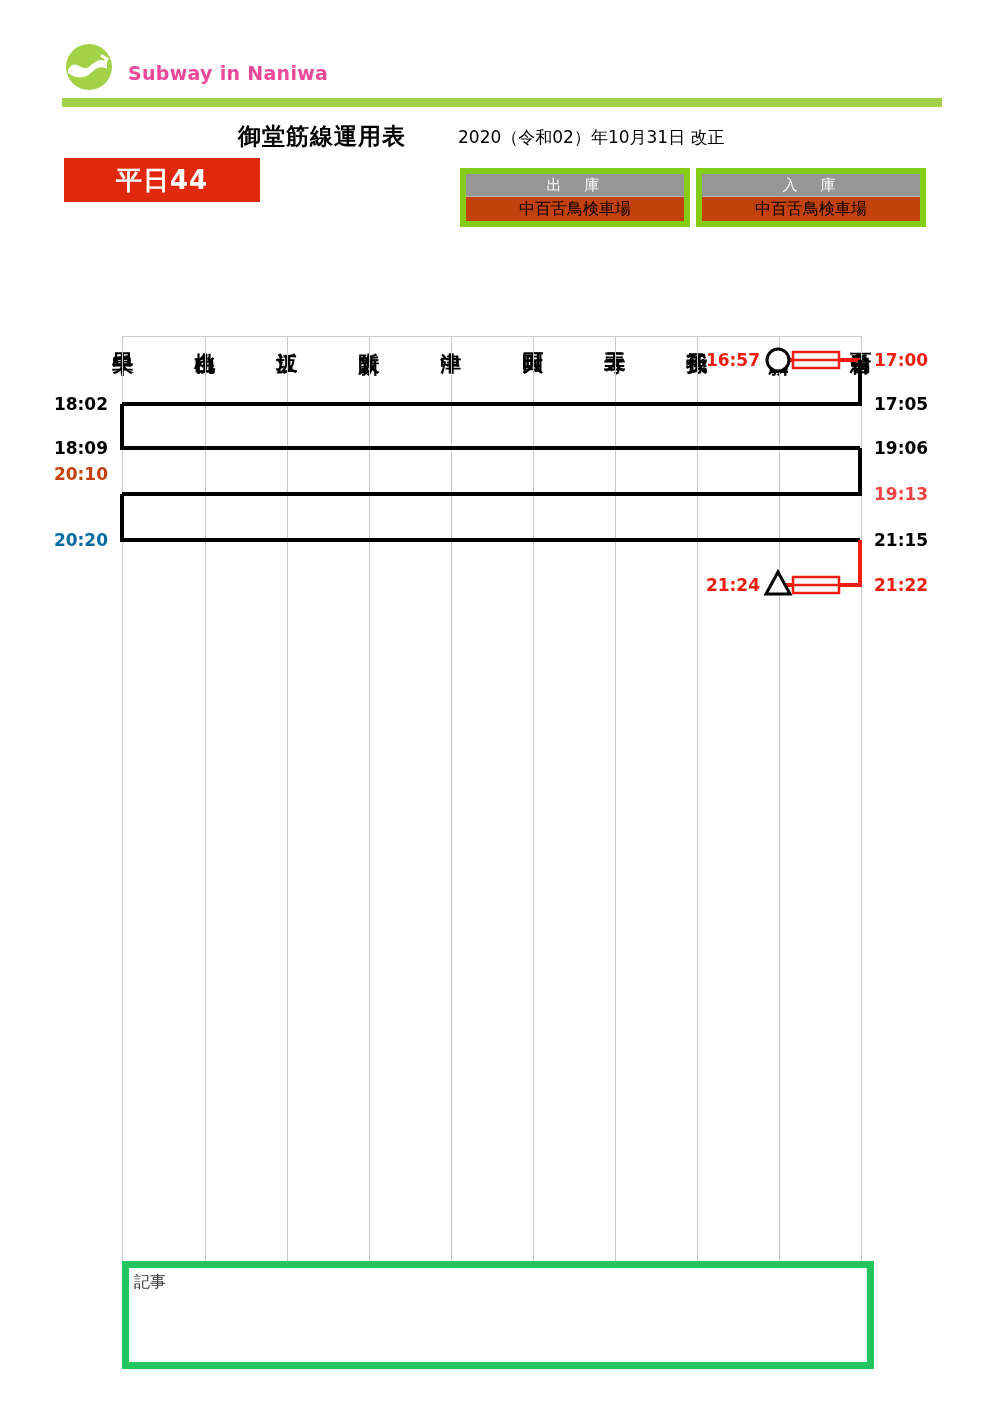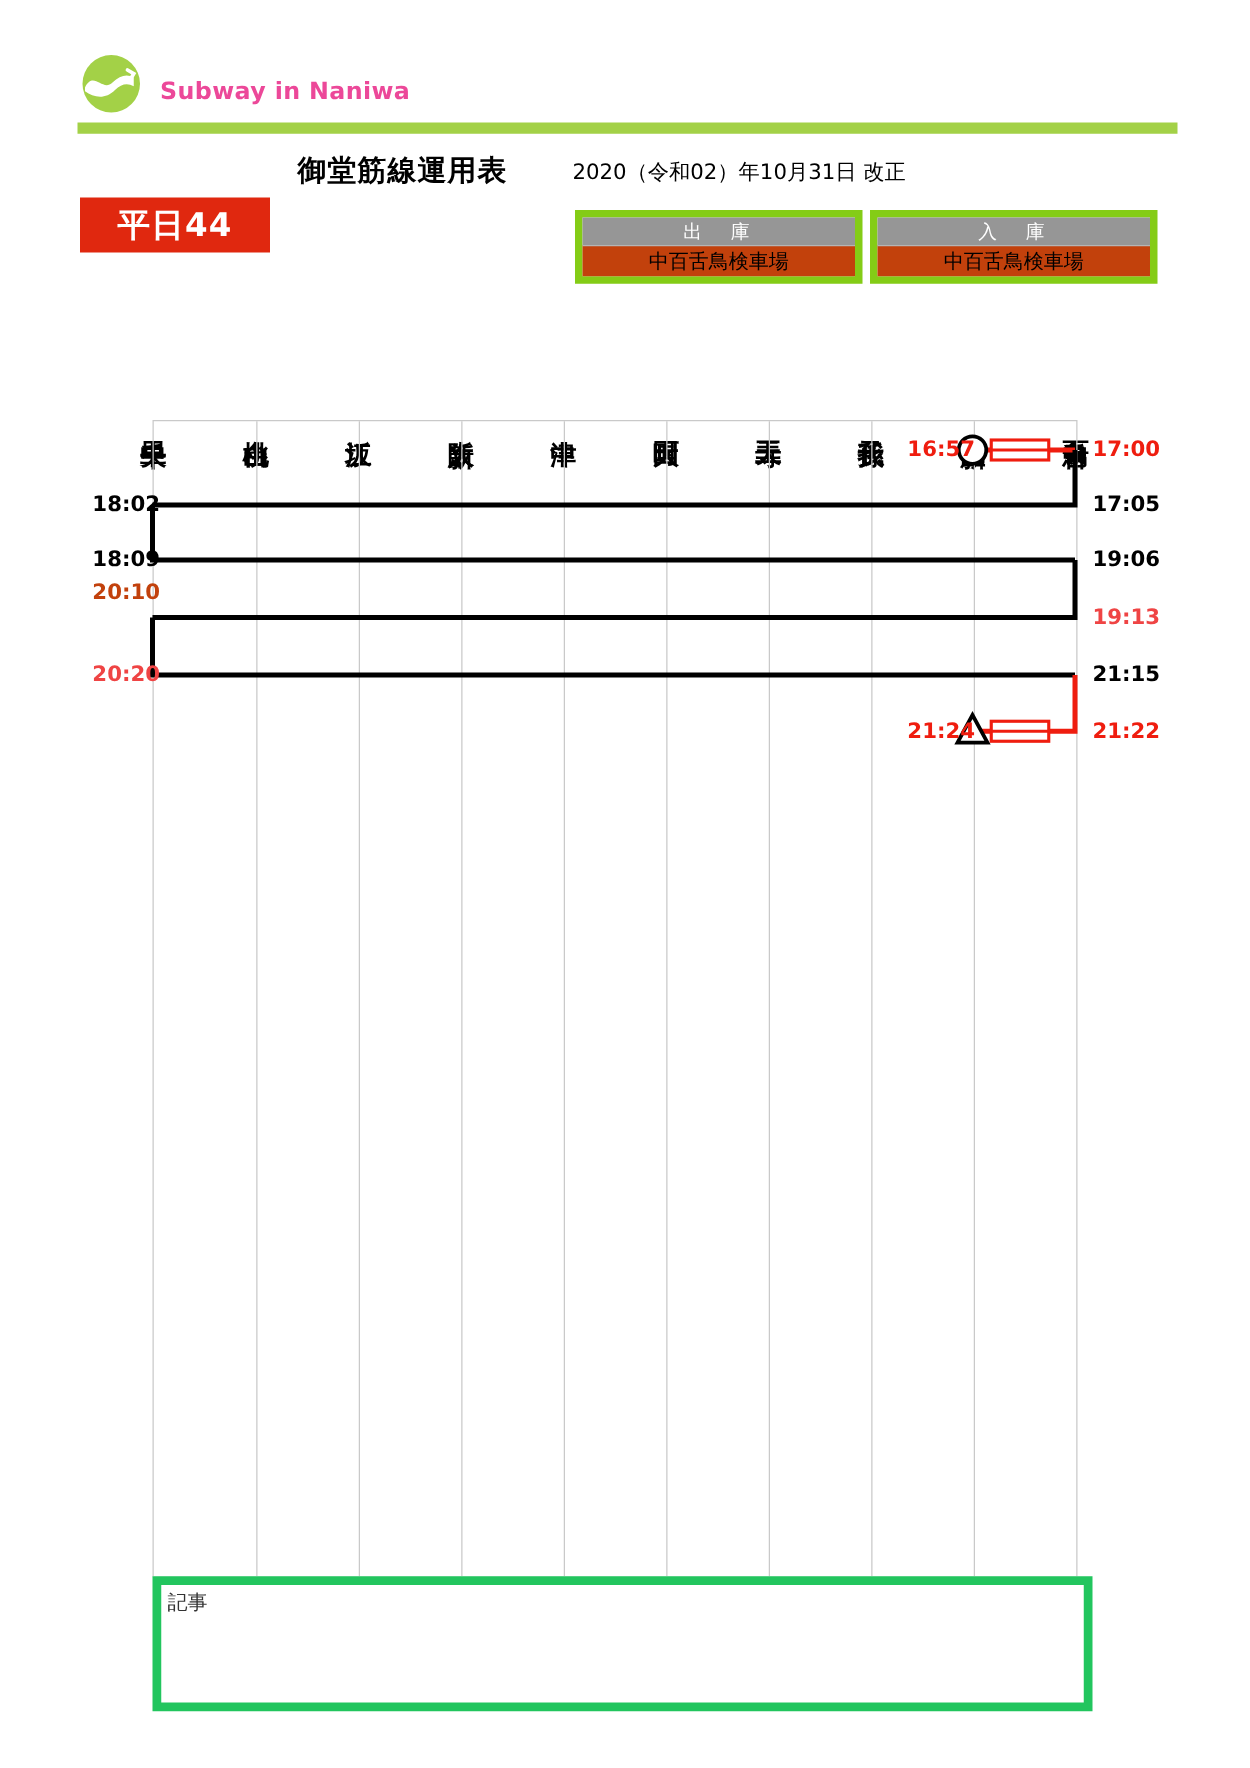--- a/index.html
+++ b/index.html
@@ -19,21 +19,21 @@
   .logo-en{font-family:"DejaVu Sans",sans-serif;font-weight:bold;font-size:19px;color:#ec4899;
            margin-left:12px;line-height:54px;padding-top:12px;letter-spacing:.3px;}
   .green-bar{position:absolute;left:62px;top:98px;width:880px;height:9px;background:#a3d147;}
 
   
   .title-jp{position:absolute;left:238px;top:121px;font-family:"DejaVu Sans",sans-serif;
             font-weight:bold;font-size:23px;letter-spacing:1px;}
   .title-date{position:absolute;left:458px;top:126px;font-family:"DejaVu Sans",sans-serif;
               font-size:17px;letter-spacing:0px;}
 
-  .badge{position:absolute;left:64px;top:158px;width:152px;height:44px;background:#e0280f;
+  .badge{position:absolute;left:64px;top:158px;width:196px;height:44px;background:#e0280f;
          color:#fff;font-family:"DejaVu Sans",sans-serif;font-weight:bold;font-size:26px;
          display:flex;align-items:center;justify-content:center;letter-spacing:1px;}
 
   .mini-table{position:absolute;top:168px;width:230px;border:6px solid #84cc16;box-sizing:border-box;}
   .mini-table.out{left:460px;}
   .mini-table.in{left:696px;}
   .mt-head{background:#969696;color:#fff;font-family:"DejaVu Sans",sans-serif;font-size:15px;
            text-align:center;line-height:22px;height:22px;letter-spacing:4px;}
   .mt-body{background:#c2410c;color:#000;font-family:"DejaVu Sans",sans-serif;font-size:16px;
            text-align:center;line-height:24px;height:24px;border-top:1px solid #b5b5b5;}
@@ -51,21 +51,21 @@
   .vline{position:absolute;top:0;bottom:0;width:1px;background:#c9c9c9;}
   .remarks{position:absolute;left:122px;top:1261px;width:738px;height:94px;
            border:7px solid #22c55e;box-sizing:content-box;background:#fff;}
   .remarks-label{position:absolute;left:5px;top:4px;font-family:"DejaVu Sans",sans-serif;
                  font-size:16px;color:#333;}
 
   .svgwrap{position:absolute;left:0;top:0;width:1000px;height:1414px;pointer-events:none;}
 
   .tlabel{position:absolute;font-family:"DejaVu Sans",sans-serif;font-weight:bold;
           font-size:17px;white-space:nowrap;}
-  .tlabel.left{text-align:right;transform:translate(-100%,-50%);margin-left:20px;}
+  .tlabel.left{text-align:right;transform:translate(-100%,-50%);}
   .tlabel.right{text-align:left;transform:translate(0,-50%);}
   .tlabel.k{color:#000;}
   .tlabel.r{color:#ef1d0f;}
 </style>
 </head>
 <body>
 
 <div class="page">
 
   <div class="logo-row">
@@ -133,21 +133,21 @@
       <rect x="793" y="577" width="46" height="16" fill="#ffffff" stroke="#ef1d0f" stroke-width="2.5"></rect>
       <line x1="793" y1="585" x2="839" y2="585" stroke="#ef1d0f" stroke-width="2.5"></line>
       <circle cx="778" cy="360" r="11" fill="#ffffff" stroke="#000000" stroke-width="3"></circle>
       <polygon points="778,572 790,594 766,594" fill="#ffffff" stroke="#000000" stroke-width="3"></polygon>
     </svg>
 
   <div id="labels">
       <div class="tlabel left k" style="left: 108px; top: 404px; color: rgb(0, 0, 0);">18:02</div>
       <div class="tlabel left k" style="left: 108px; top: 448px; color: rgb(0, 0, 0);">18:09</div>
       <div class="tlabel left k" style="left: 108px; top: 474px; color: #c2410c;">20:10</div>
-      <div class="tlabel left k" style="left: 108px; top: 540px; color: #ef4444;">20:20</div>
+      <div class="tlabel left k" style="left: 108px; top: 540px; color: #0369a1;">20:20</div>
       <div class="tlabel right r" style="left: 874px; top: 360px; color: rgb(239, 29, 15);">17:00</div>
       <div class="tlabel right k" style="left: 874px; top: 404px; color: rgb(0, 0, 0);">17:05</div>
       <div class="tlabel right k" style="left: 874px; top: 448px; color: rgb(0, 0, 0);">19:06</div>
       <div class="tlabel right k" style="left: 874px; top: 494px; color: #ef4444;">19:13</div>
       <div class="tlabel right k" style="left: 874px; top: 540px; color: rgb(0, 0, 0);">21:15</div>
       <div class="tlabel right r" style="left: 874px; top: 585px; color: rgb(239, 29, 15);">21:22</div>
       <div class="tlabel left r" style="left: 760px; top: 360px; color: rgb(239, 29, 15);">16:57</div>
       <div class="tlabel left r" style="left: 760px; top: 585px; color: rgb(239, 29, 15);">21:24</div>
     </div>
 

